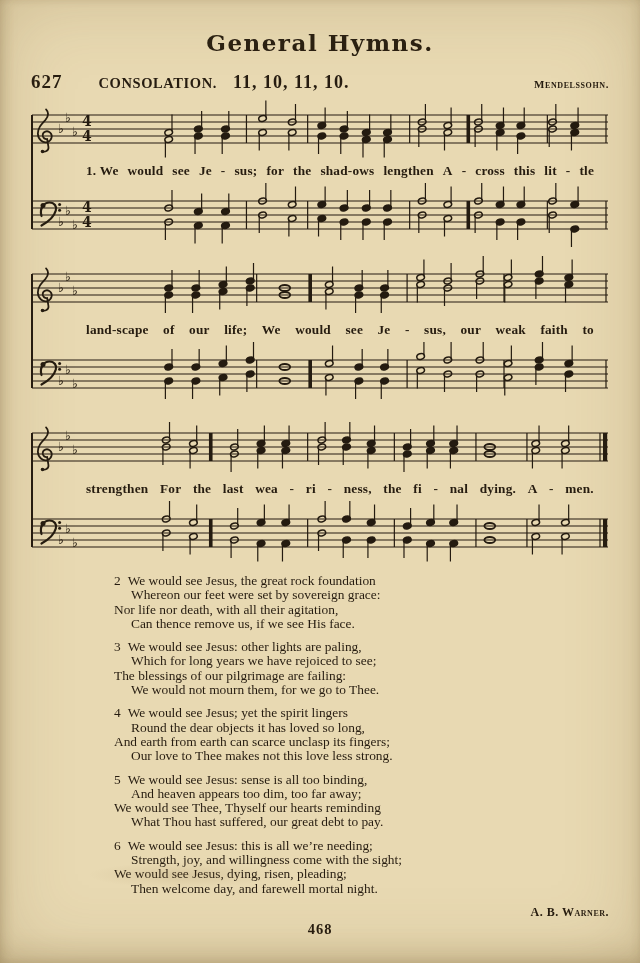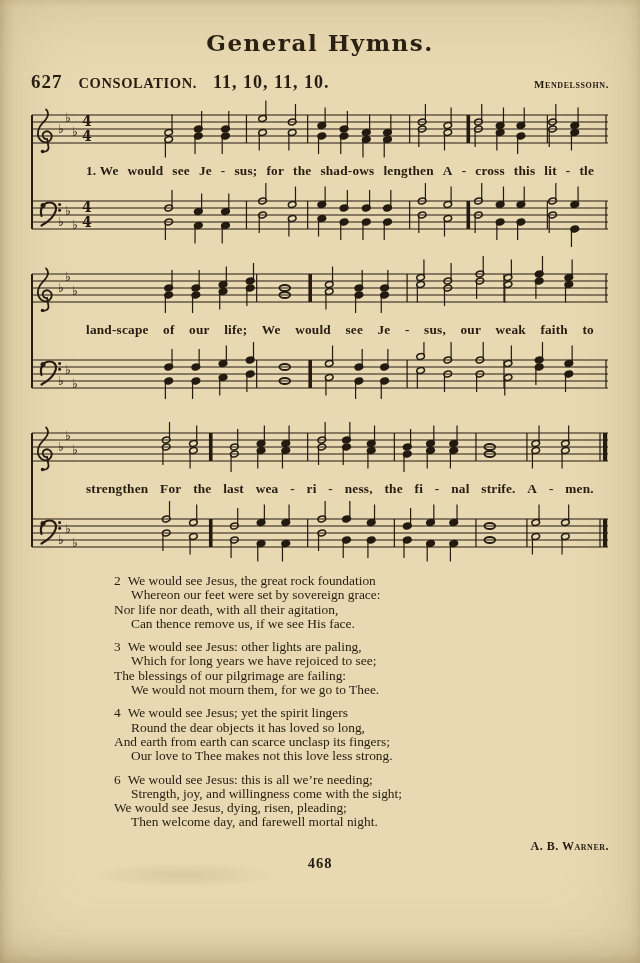--- a/index.html
+++ b/index.html
@@ -23,21 +23,21 @@
 
   .page-title{
     text-align:center;margin-top:29px;
     font-family:"DejaVu Serif", serif;font-weight:bold;
     font-size:23px;letter-spacing:1.5px;color:#2a2012;
   }
   .hymn-head{
     display:flex;align-items:baseline;width:578px;margin:15px auto 4px;
   }
   .hymn-number{font-size:19px;font-weight:bold;letter-spacing:1px;}
-  .tune-name{margin-left:16px;font-weight:bold;font-size:14.5px;letter-spacing:.6px;}
+  .tune-name{margin-left:36px;font-weight:bold;font-size:14.5px;letter-spacing:.6px;}
   .meter{margin-left:16px;font-weight:bold;font-size:18px;letter-spacing:1px;}
   .composer{margin-left:auto;font-variant:small-caps;font-weight:bold;
     font-size:11px;letter-spacing:.6px;}
 
   .music{width:580px;margin:2px auto 0;}
   .system{position:relative;width:580px;margin:0 0 9px 0;}
   .system svg{display:block;}
   .sysline{position:absolute;left:1px;top:18px;width:2.4px;height:114px;background:#241b10;}
   .lyrics{
     display:flex;justify-content:space-between;align-items:baseline;
@@ -526,21 +526,21 @@
         <span>last</span>
         <span>wea</span>
         <span>-</span>
         <span>ri</span>
         <span>-</span>
         <span>ness,</span>
         <span>the</span>
         <span>fi</span>
         <span>-</span>
         <span>nal</span>
-        <span>strife.</span>
+        <span>dying.</span>
         <span>A</span>
         <span>-</span>
         <span>men.</span>
       </div>
       <svg viewBox="0 0 580 64" width="580" height="64">
         <line x1="2" y1="18" x2="578" y2="18" stroke="#241b10" stroke-width="1.05"></line>
         <line x1="2" y1="25" x2="578" y2="25" stroke="#241b10" stroke-width="1.05"></line>
         <line x1="2" y1="32" x2="578" y2="32" stroke="#241b10" stroke-width="1.05"></line>
         <line x1="2" y1="39" x2="578" y2="39" stroke="#241b10" stroke-width="1.05"></line>
         <line x1="2" y1="46" x2="578" y2="46" stroke="#241b10" stroke-width="1.05"></line>
@@ -634,20 +634,26 @@
       <div class="verse-line">The blessings of our pilgrimage are failing:</div>
       <div class="verse-line indent">We would not mourn them, for we go to Thee.</div>
     </div>
     <div class="verse">
       <div class="verse-line"><span class="verse-num">4</span>We would see Jesus; yet the spirit lingers</div>
       <div class="verse-line indent">Round the dear objects it has loved so long,</div>
       <div class="verse-line">And earth from earth can scarce unclasp its fingers;</div>
       <div class="verse-line indent">Our love to Thee makes not this love less strong.</div>
     </div>
     <div class="verse">
+      <div class="verse-line"><span class="verse-num">5</span>We would see Jesus: sense is all too binding,</div>
+      <div class="verse-line indent">And heaven appears too dim, too far away;</div>
+      <div class="verse-line">We would see Thee, Thyself our hearts reminding</div>
+      <div class="verse-line indent">What Thou hast suffered, our great debt to pay.</div>
+    </div>
+    <div class="verse">
       <div class="verse-line"><span class="verse-num">6</span>We would see Jesus: this is all we’re needing;</div>
       <div class="verse-line indent">Strength, joy, and willingness come with the sight;</div>
       <div class="verse-line">We would see Jesus, dying, risen, pleading;</div>
       <div class="verse-line indent">Then welcome day, and farewell mortal night.</div>
     </div>
   </div>
 
 <div class="author">A. B. Warner.</div>
 <div class="page-number">468</div>
 

